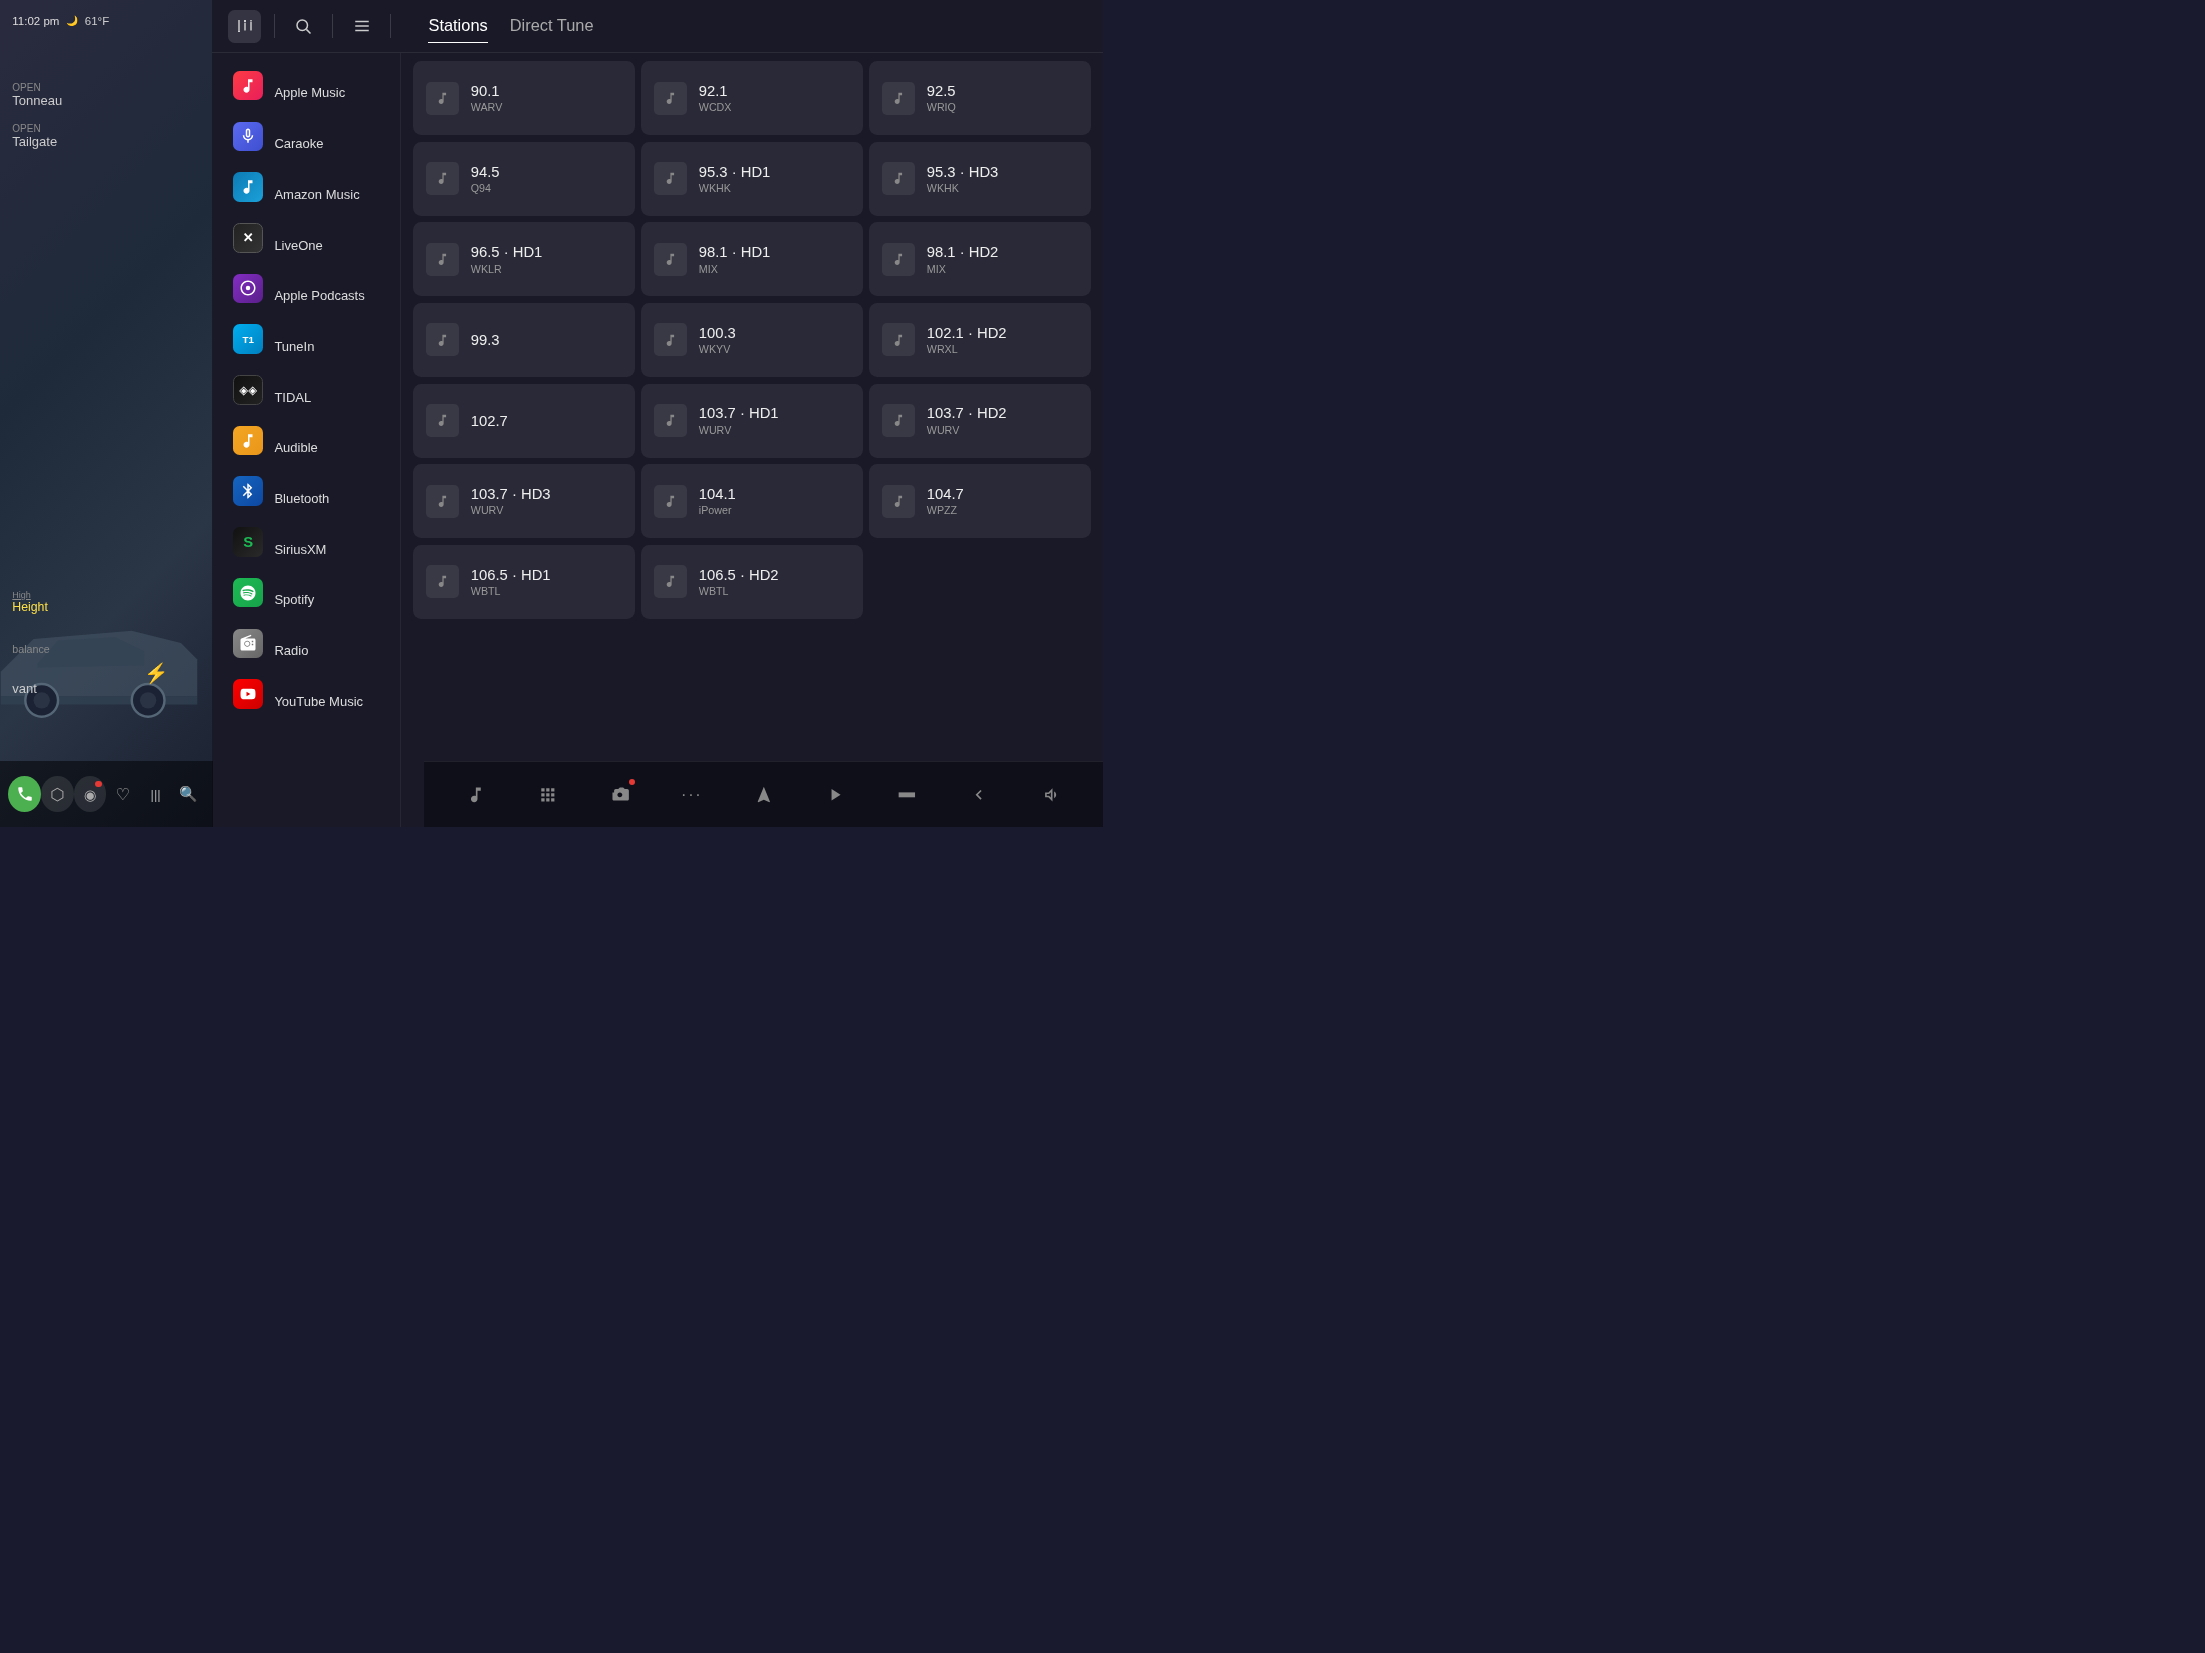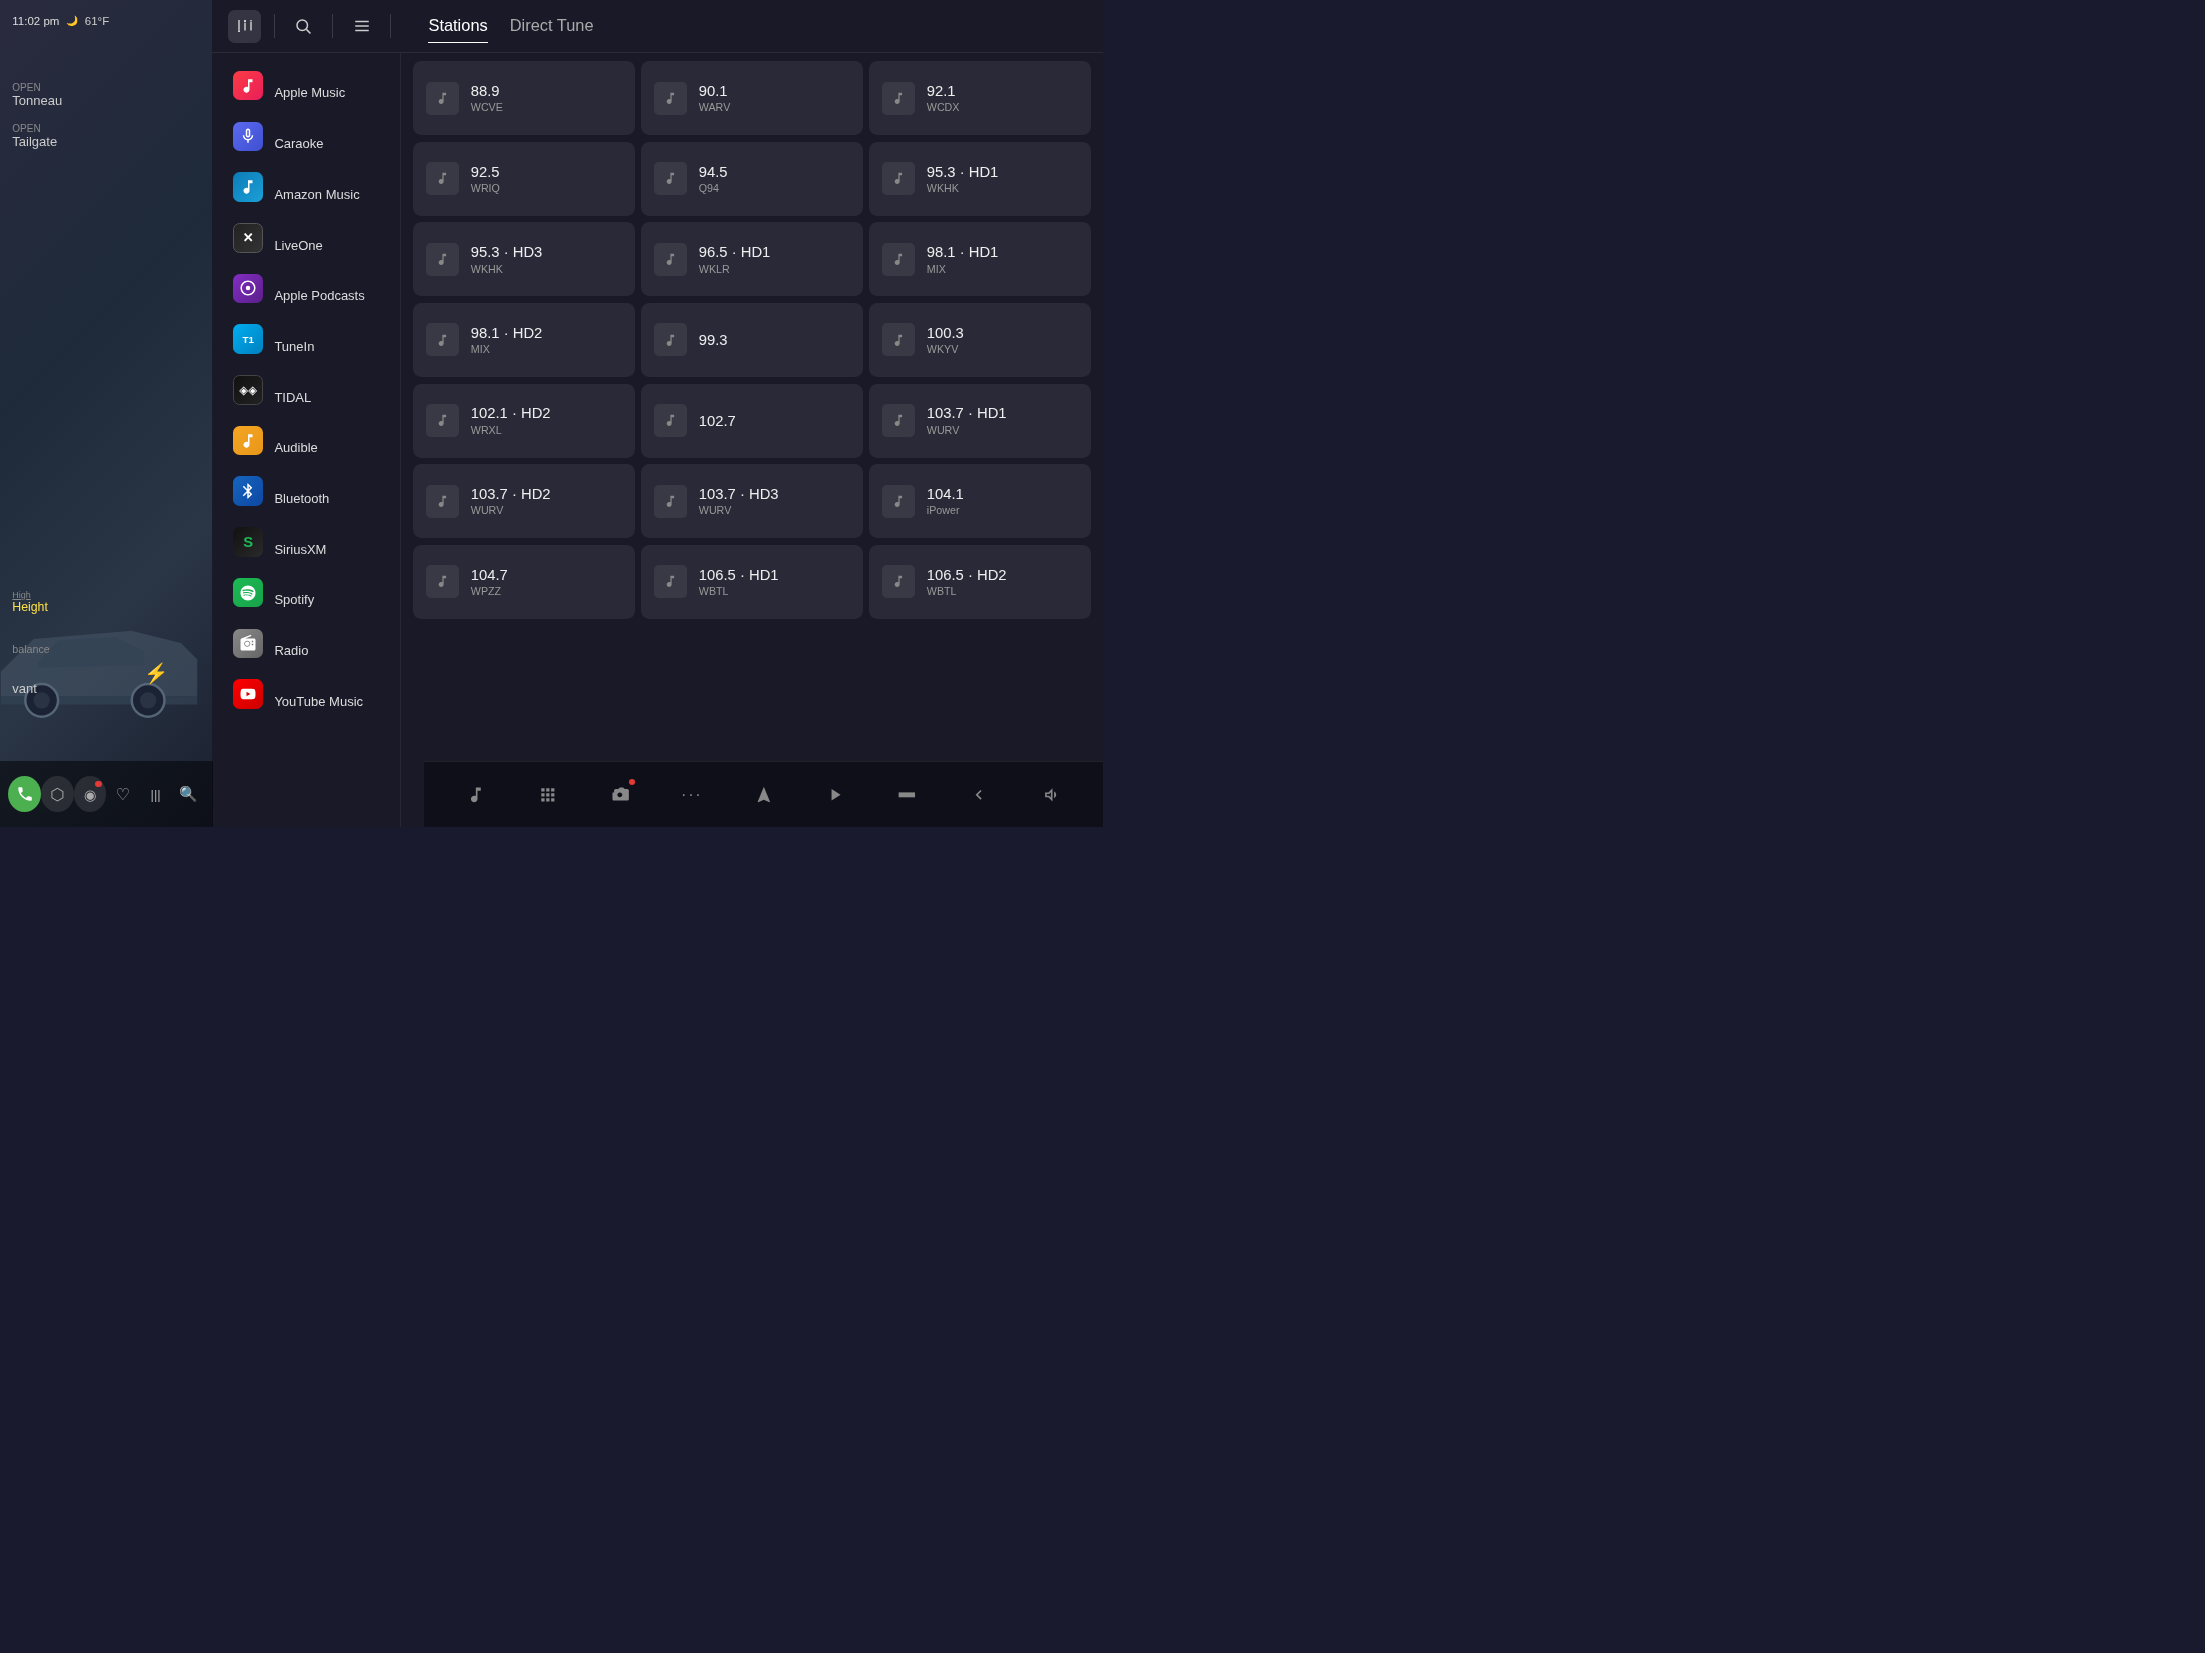--- a/index.html
+++ b/index.html
@@ -579,31 +579,20 @@
           <div class="source-icon icon-youtube">
             <svg width="18" height="18" viewBox="0 0 24 24" fill="white">
               <path d="M10 15l5.19-3L10 9v6m11.56-7.83c.13.47.22 1.1.28 1.9.07.8.1 1.49.1 2.09L22 12c0 2.19-.16 3.8-.44 4.83-.25.9-.83 1.48-1.73 1.73-.47.13-1.33.22-2.65.28-1.3.07-2.49.1-3.59.1L12 19c-4.19 0-6.8-.16-7.83-.44-.9-.25-1.48-.83-1.73-1.73-.13-.47-.22-1.1-.28-1.9-.07-.8-.1-1.49-.1-2.09L2 12c0-2.19.16-3.8.44-4.83.25-.9.83-1.48 1.73-1.73.47-.13 1.33-.22 2.65-.28 1.3-.07 2.49-.1 3.59-.1L12 5c4.19 0 6.8.16 7.83.44.9.25 1.48.83 1.73 1.73z"></path>
             </svg>
           </div>
           <span class="source-label">YouTube Music</span>
         </div>
       </div>
 
     <div class="station-grid">
-    <div class="station-card">
-          <div class="station-note-icon">
-            <svg width="14.8" height="14.8" viewBox="0 0 24 24" fill="#888">
-              <path d="M12 3v10.55c-.59-.34-1.27-.55-2-.55-2.21 0-4 1.79-4 4s1.79 4 4 4 4-1.79 4-4V7h4V3h-6z"></path>
-            </svg>
-          </div>
-          <div class="station-info">
-            <div class="station-freq">88.9</div>
-            <div class="station-name">WCVE</div>
-          </div>
-        </div>
         <div class="station-card">
           <div class="station-note-icon">
             <svg width="14.8" height="14.8" viewBox="0 0 24 24" fill="#888">
               <path d="M12 3v10.55c-.59-.34-1.27-.55-2-.55-2.21 0-4 1.79-4 4s1.79 4 4 4 4-1.79 4-4V7h4V3h-6z"></path>
             </svg>
           </div>
           <div class="station-info">
             <div class="station-freq">90.1</div>
             <div class="station-name">WARV</div>
           </div>

